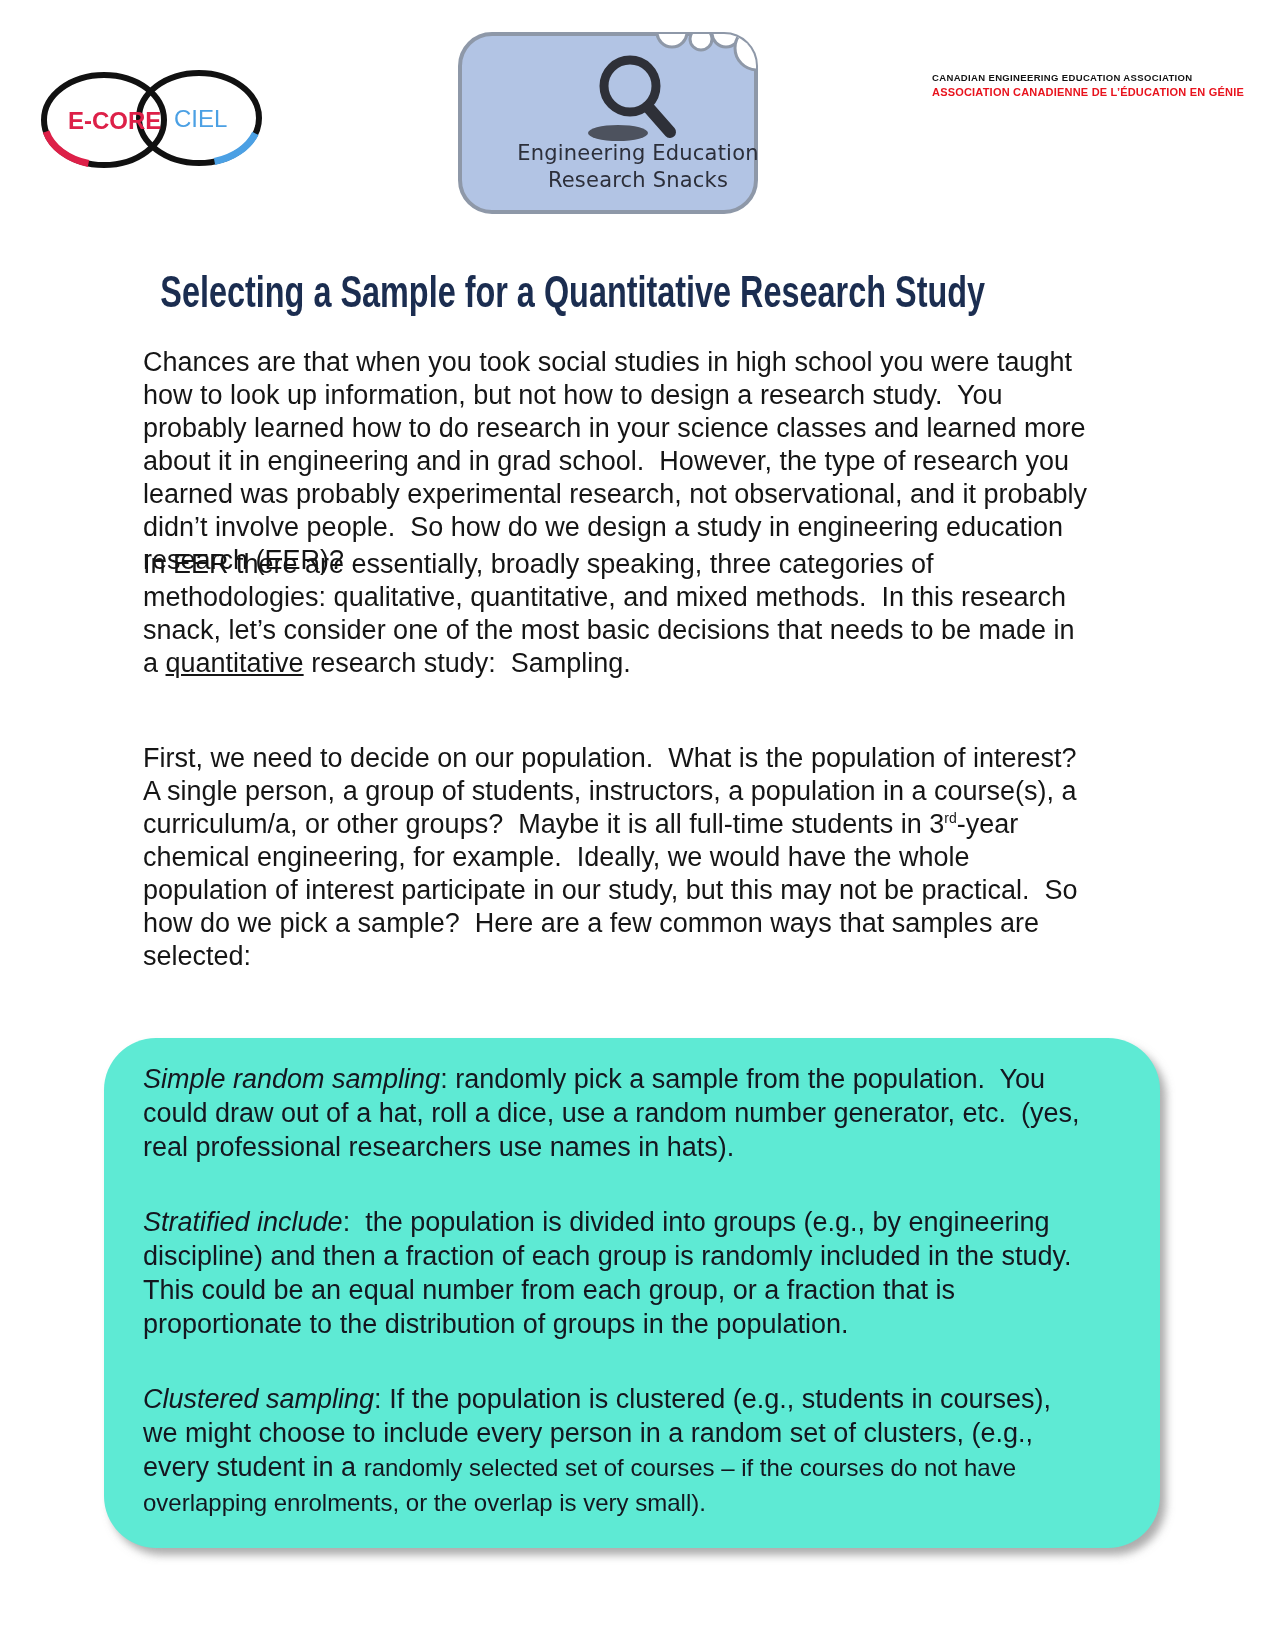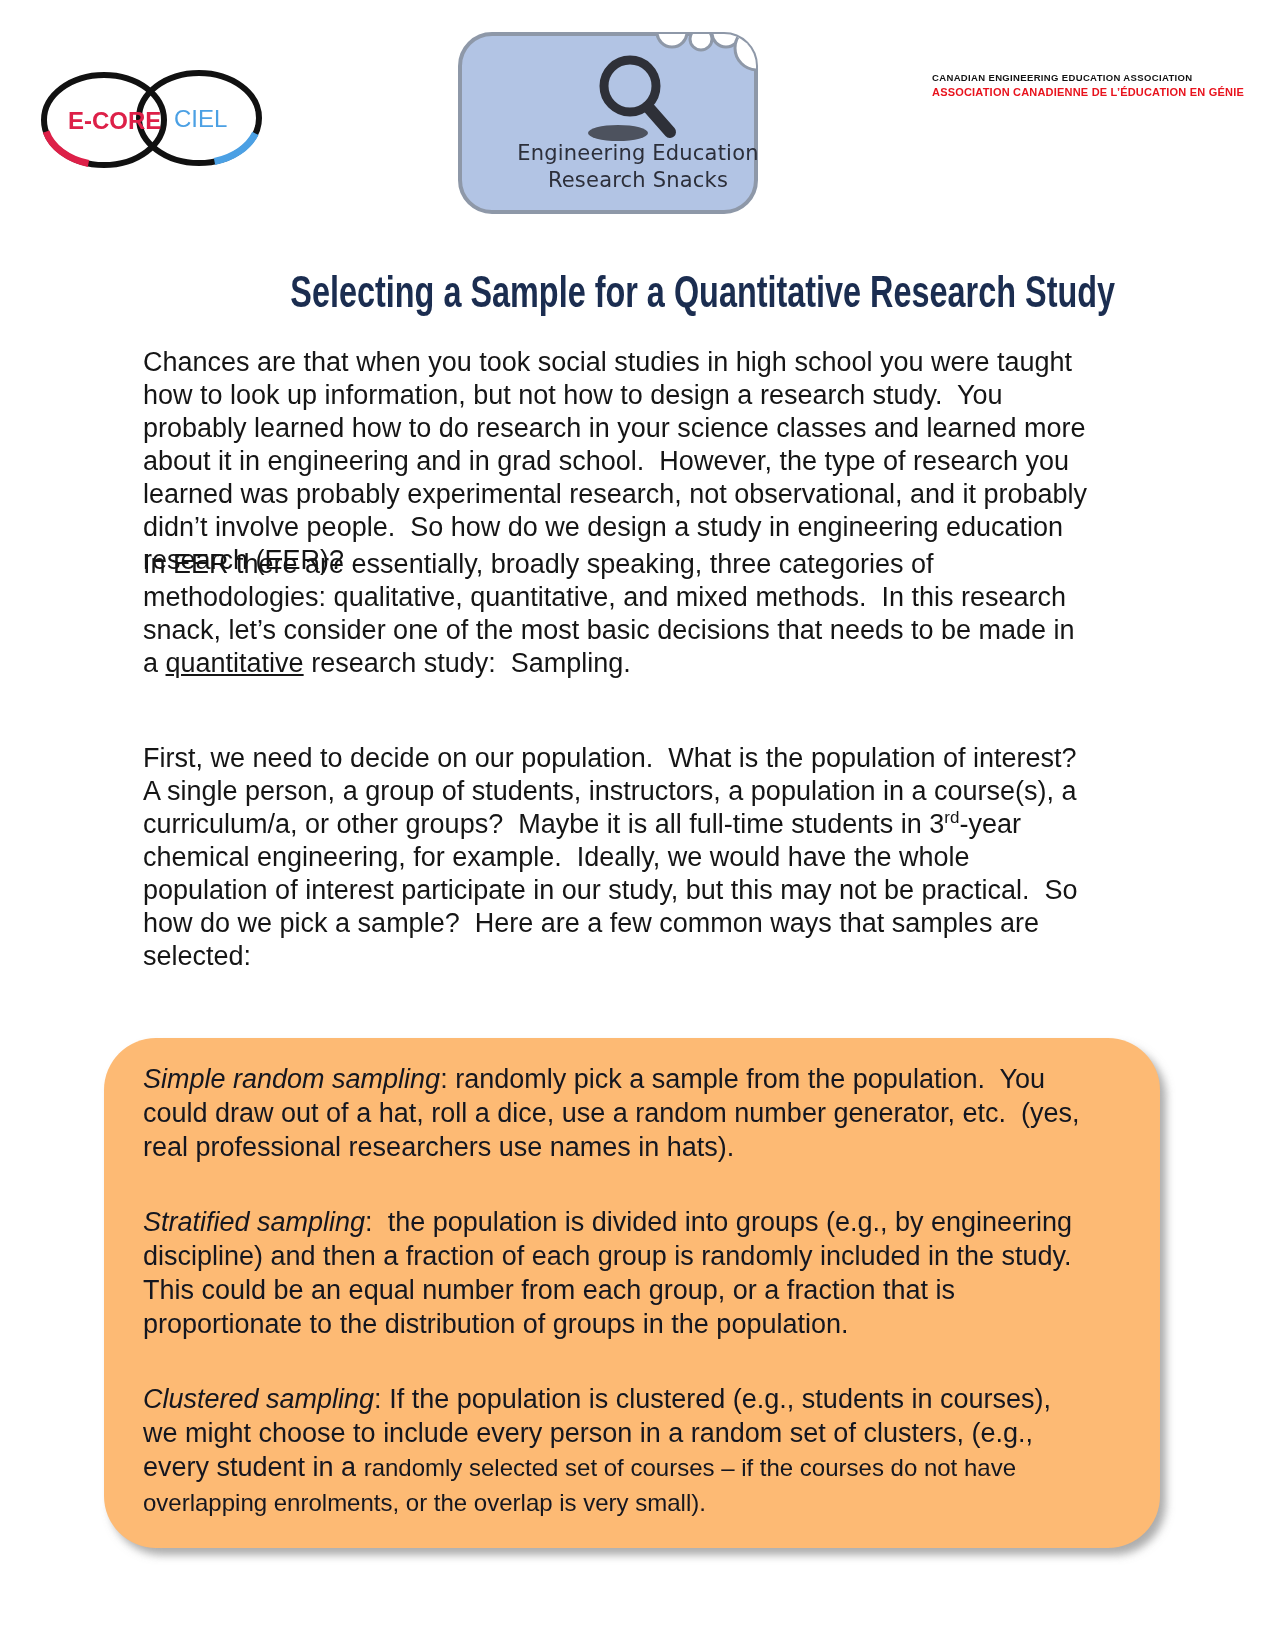--- a/index.html
+++ b/index.html
@@ -36,40 +36,40 @@
   .ceea-tag-en {
     margin-top: 2px; font-size: 9.5px; font-weight: bold; letter-spacing: .35px;
     color: #121212; white-space: nowrap;
   }
   .ceea-tag-fr {
     margin-top: 3px; font-size: 11px; font-weight: bold; letter-spacing: .2px;
     color: #e8131d; white-space: nowrap;
   }
 
   
-  .title { position: absolute; top: 250px; left: 0; width: 100%; text-align: right; }
+  .title { position: absolute; top: 250px; left: 0; width: 100%; text-align: left; }
   .title-inner {
     display: inline-block; white-space: nowrap;
     font-weight: bold; font-size: 45px; color: #1b2d50;
     transform: scaleX(0.72); transform-origin: 50% 50%;
   }
 
   
   .para {
     position: absolute; left: 143px; width: 945px;
     font-size: 27px; line-height: 33px; color: #151515;
     white-space: pre-wrap;
   }
   .u { text-decoration: underline; }
-  sup.ord { font-size: 17px; line-height: 0; vertical-align: super; }
+  sup.ord { font-size: 14px; line-height: 0; vertical-align: super; }
 
   
   .samplebox {
     position: absolute; left: 104px; top: 1022px; width: 1056px; height: 510px;
-    background: #fdba74; border-radius: 52px;
+    background: #5eead4; border-radius: 52px;
     box-shadow: 6px 7px 9px rgba(105,105,105,0.55);
     padding: 24px 70px 0 39px;
   }
   .boxpara {
     margin: 0 0 41px 0;
     font-size: 27px; line-height: 34px; color: #14161f;
     white-space: pre-wrap;
   }
   .term { font-style: italic; }
   .small-tail { font-size: 24px; }
@@ -124,17 +124,17 @@
   <div class="title"><span class="title-inner">Selecting a Sample for a Quantitative Research Study</span></div>
 
   <div class="para" style="top:330px;"><span>Chances are that when you took social studies in high school you were taught how to look up information, but not how to design a research study.  You probably learned how to do research in your science classes and learned more about it in engineering and in grad school.  However, the type of research you learned was probably experimental research, not observational, and it probably didn’t involve people.  So how do we design a study in engineering education research (EER)?</span></div>
 
   <div class="para" style="top:532px;"><span>In EER there are essentially, broadly speaking, three categories of methodologies: qualitative, quantitative, and mixed methods.  In this research snack, let’s consider one of the most basic decisions that needs to be made in a </span><span class="u">quantitative</span><span> research study:  Sampling.</span></div>
 
   <div class="para" style="top:726px;"><span>First, we need to decide on our population.  What is the population of interest?  A single person, a group of students, instructors, a population in a course(s), a curriculum/a, or other groups?  Maybe it is all full-time students in 3</span><sup class="ord">rd</sup><span>-year chemical engineering, for example.  Ideally, we would have the whole population of interest participate in our study, but this may not be practical.  So how do we pick a sample?  Here are a few common ways that samples are selected:</span></div>
 
   <div class="samplebox">
     <p class="boxpara"><span class="term">Simple random sampling</span><span>: </span><span>randomly pick a sample from the population.  You could draw out of a hat, roll a dice, use a random number generator, etc.  (yes, real professional researchers use names in hats).</span></p>
-    <p class="boxpara"><span class="term">Stratified sampling</span><span>:  </span><span>the population is divided into groups (e.g., by engineering discipline) and then a fraction of each group is randomly included in the study.  This could be an equal number from each group, or a fraction that is proportionate to the distribution of groups in the population.</span></p>
+    <p class="boxpara"><span class="term">Stratified include</span><span>:  </span><span>the population is divided into groups (e.g., by engineering discipline) and then a fraction of each group is randomly included in the study.  This could be an equal number from each group, or a fraction that is proportionate to the distribution of groups in the population.</span></p>
     <p class="boxpara"><span class="term">Clustered sampling</span><span>: </span><span>If the population is clustered (e.g., students in courses), we might choose to include every person in a random set of clusters, (e.g., every student in a </span><span class="small-tail">randomly selected set of courses – if the courses do not have overlapping enrolments, or the overlap is very small).</span></p>
   </div>
 
 </div>
 
 </body></html>

